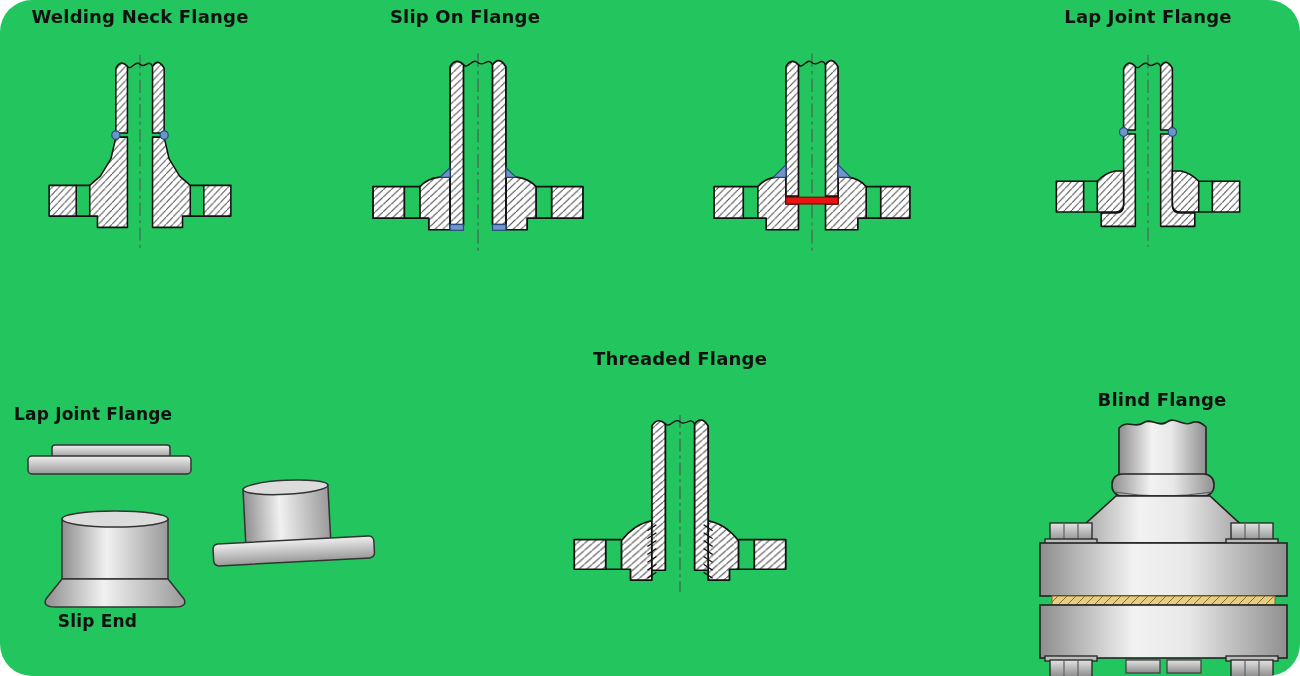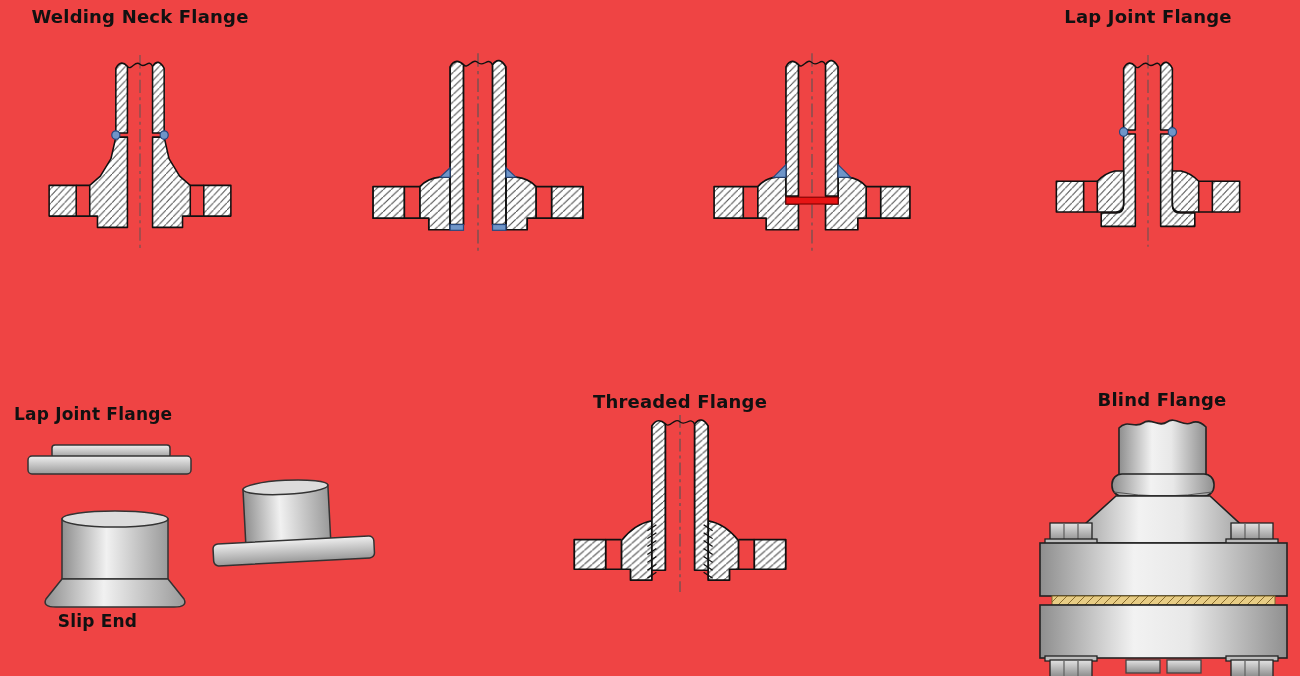--- a/index.html
+++ b/index.html
@@ -1,44 +1,45 @@
 <!DOCTYPE html>
 <html><head>
 <meta charset="utf-8">
 <style>
   * { margin:0; padding:0; box-sizing:border-box; }
   html,body { background:#ffffff; }
   body { font-family:"DejaVu Sans","Liberation Sans",sans-serif; color:#111; }
-  .canvas { position:relative; width:1300px; height:676px; background:#ef4444; overflow:hidden; }
+  .canvas { position:relative; width:1300px; height:676px; background:#22c55e; overflow:hidden;border-radius:32px; }
   .title { position:absolute; font-size:18px; font-weight:700; color:#111; text-align:center; width:240px; letter-spacing:.2px; white-space:nowrap; }
   .title.small { font-size:17px; }
   .t-wn { left:20px;  top:6px; }
   .t-so { left:345px; top:6px; }
   .t-sw { left:693px; top:6px; }
   .t-lj { left:1028px;top:6px; }
-  .t-th { left:560px; top:348px;margin-top:43px; }
+  .t-th { left:560px; top:348px; }
   .t-bl { left:1042px;top:348px;margin-top:41px; }
   .t-lj2{ left:14px;  top:404px; width:220px; text-align:left; }
   .t-se { left:25px;  top:611px; width:145px; }
   .fig { position:absolute; line-height:0; }
   .f-wn { left:24px;  top:52px; }
   .f-so { left:344px; top:50px; }
   .f-sw { left:687px; top:50px; }
   .f-lj { left:1031px;top:52px; }
   .f-th { left:545px; top:412px; }
   .f-ls { left:12px;  top:432px; }
   .f-bl { left:1026px;top:412px; }
   svg { display:block; }
 </style>
 </head>
 <body>
 
 <div class="canvas">
 
   <div class="title t-wn">Welding Neck Flange</div>
+  <div class="title t-so">Slip On Flange</div>
   <div class="title t-lj">Lap Joint Flange</div>
   <div class="title t-th">Threaded Flange</div>
   <div class="title t-bl">Blind Flange</div>
   <div class="title small t-lj2">Lap Joint Flange</div>
   <div class="title small t-se">Slip End</div>
 
   <figure class="fig f-wn">
     <svg viewBox="0 0 240 195" width="232" height="200" preserveAspectRatio="none">
       <defs>
         <pattern id="hA" patternUnits="userSpaceOnUse" width="7" height="7">

